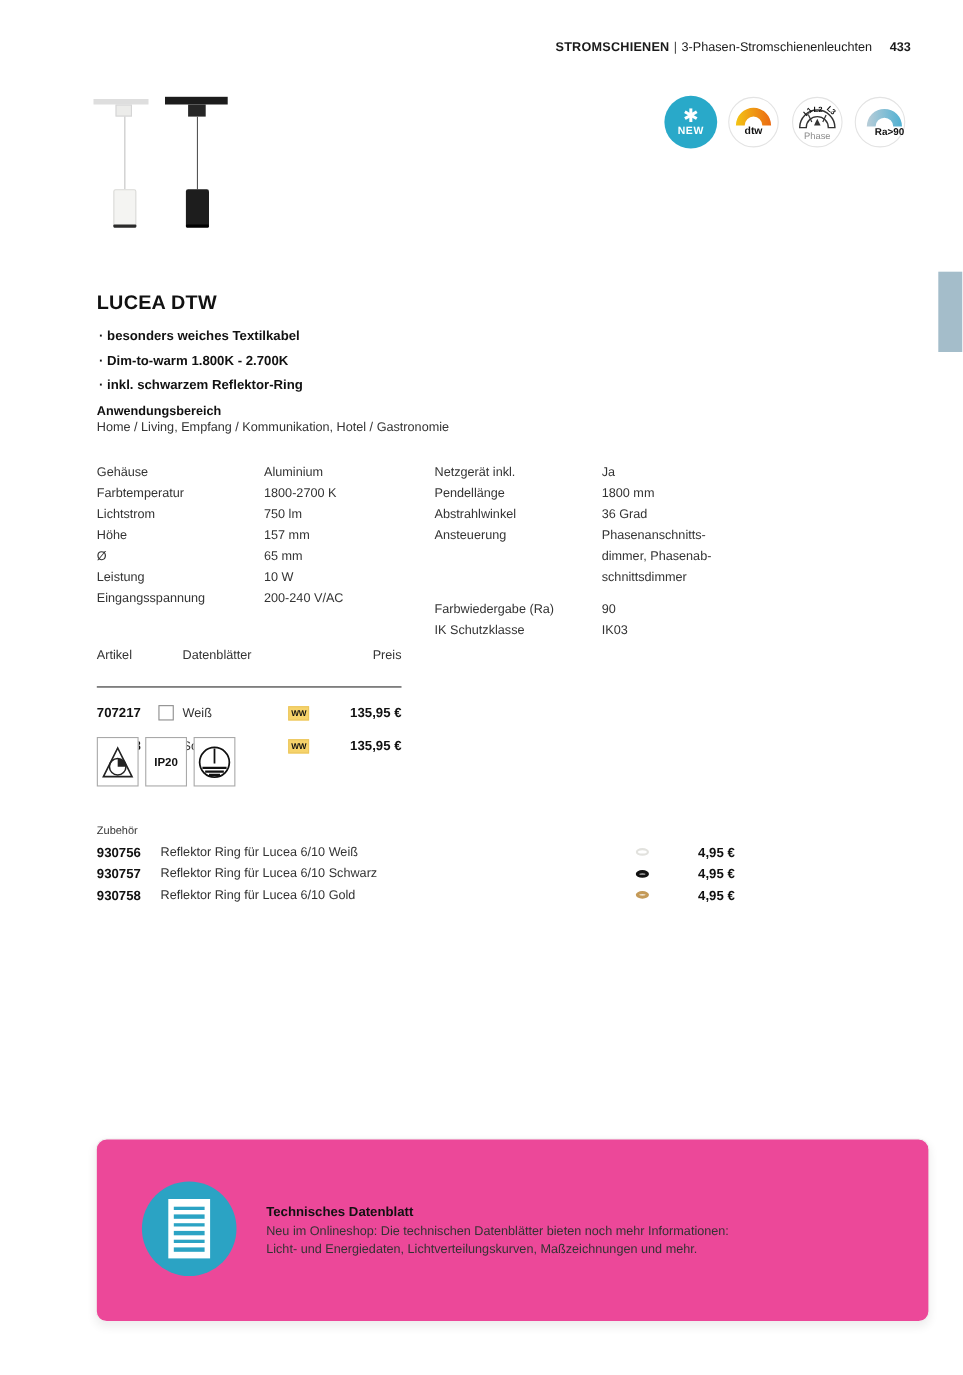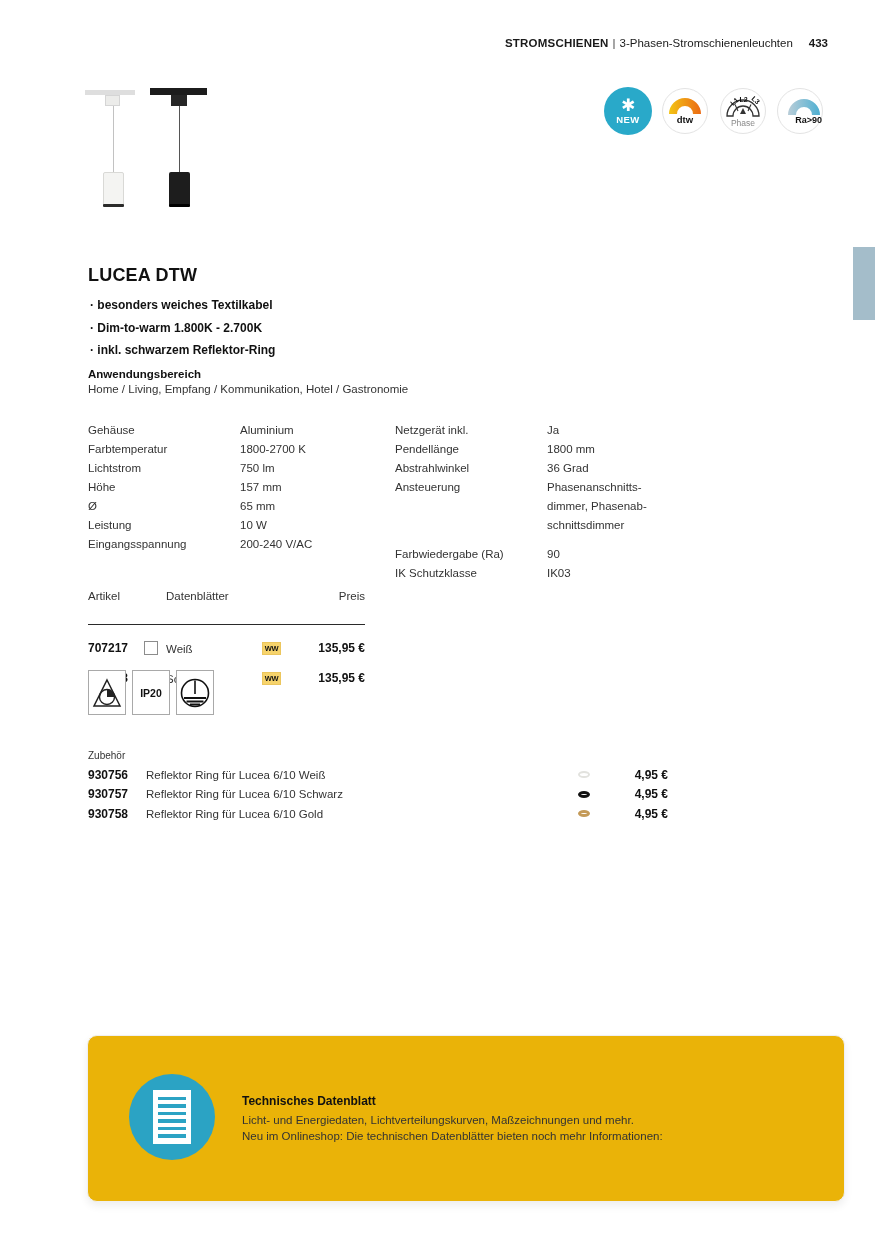--- a/index.html
+++ b/index.html
@@ -81,21 +81,21 @@
   .zub-row { position:relative; height:19.5px; display:flex; align-items:center; }
   .zub-num { flex:0 0 58px; font-weight:bold; font-size:12px; color:#111; }
   .zub-desc { color:#333; }
   .ring { position:absolute; left:490px; width:12px; height:7px; border-radius:50%; }
   .ring.r-white { border:2.5px solid #e2e2de; }
   .ring.r-black { border:3px solid #111; }
   .ring.r-gold  { border:3px solid #c49a58; }
   .zub-price { position:absolute; right:0; font-weight:bold; font-size:12px; color:#111; }
 
   
-  .info-card { left:87px; top:1035px; width:758px; height:167px; background:#eab308;
+  .info-card { left:87px; top:1035px; width:758px; height:167px; background:#ec4899;
                border:1px solid #f0f0f0; border-radius:10px;
                box-shadow:0 4px 9px rgba(0,0,0,.07); }
   .info-circle { position:absolute; left:41px; top:38px; width:86px; height:86px; border-radius:50%;
                  display:flex; align-items:center; justify-content:center; }
   .doc-sheet { width:38px; height:54px; background:#fff; display:flex; flex-direction:column;
                justify-content:center; gap:4px; padding:6px 5px; }
   .doc-sheet i { display:block; height:3.5px; }
   .info-text { position:absolute; left:154px; top:58px; }
   .info-title { font-size:12px; font-weight:bold; color:#111; margin-bottom:5px; }
   .info-line { font-size:11.5px; color:#333; line-height:15.5px; }
@@ -310,16 +310,16 @@
       <i style="background:#2ba3c4;"></i>
         <i style="background:#2ba3c4;"></i>
         <i style="background:#2ba3c4;"></i>
       <i style="background:#2ba3c4;"></i>
         <i style="background:#2ba3c4;"></i>
         <i style="background:#2ba3c4;"></i>
     </div>
   </div>
   <div class="info-text">
     <div class="info-title">Technisches Datenblatt</div>
+    <div class="info-line">Neu im Onlineshop: Die technischen Datenblätter bieten noch mehr Informationen:</div>
     <div class="info-line">Licht- und Energiedaten, Lichtverteilungskurven, Maßzeichnungen und mehr.</div>
-    <div class="info-line">Neu im Onlineshop: Die technischen Datenblätter bieten noch mehr Informationen:</div>
   </div>
 </div>
 
 </body></html>

